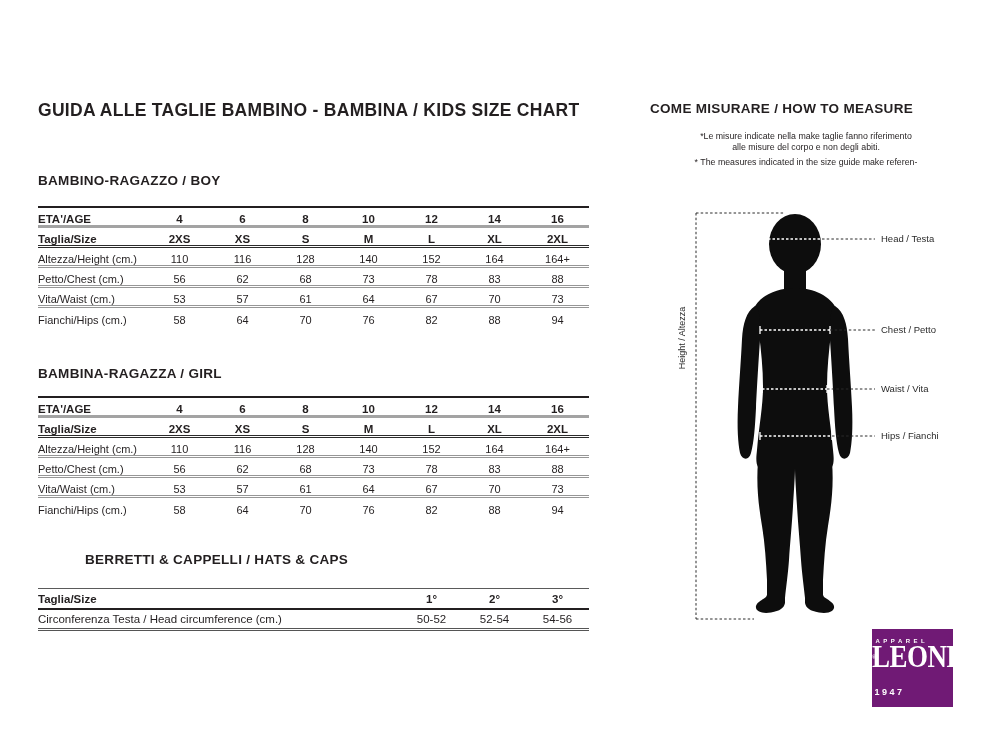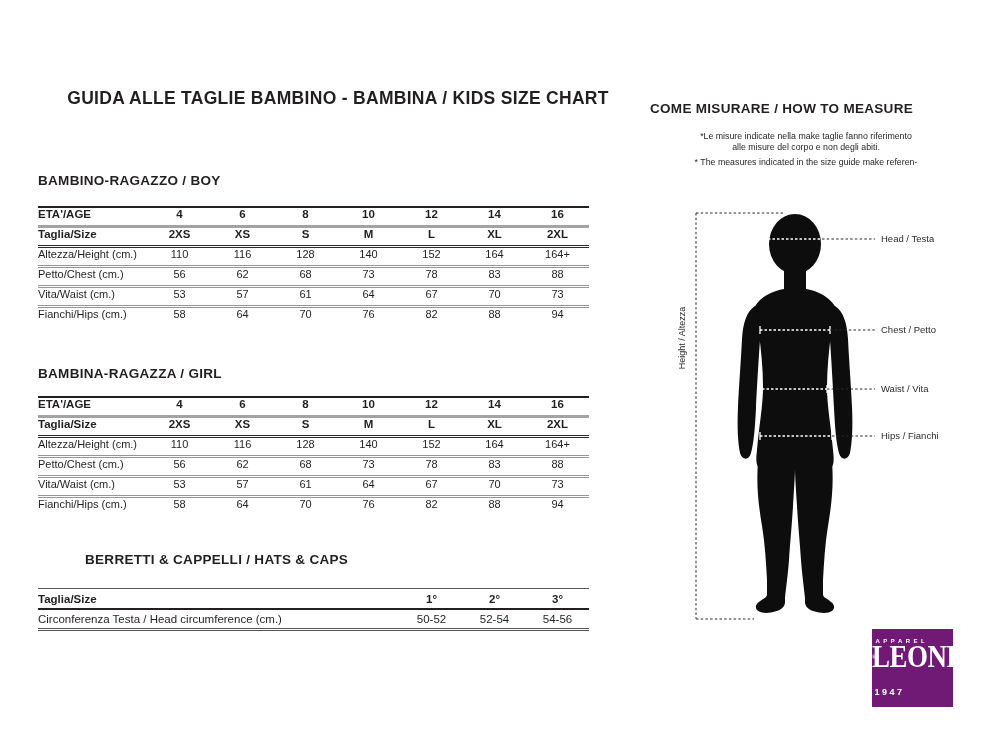--- a/index.html
+++ b/index.html
@@ -2,30 +2,30 @@
 <html><head>
 <meta charset="utf-8">
 <style>
   html,body{margin:0;padding:0;}
   body{
     width:991px;height:729px;background:#ffffff;position:relative;
     font-family:"Liberation Sans",sans-serif;color:#231f20;overflow:hidden;
   }
   .abs{position:absolute;}
   
-  #main-title{left:38px;top:88px;width:600px;font-size:17.5px;font-weight:bold;letter-spacing:.3px;text-align:center;}
+  #main-title{left:38px;top:100px;width:600px;font-size:17.5px;font-weight:bold;letter-spacing:.3px;}
   .section-heading{font-size:13.5px;font-weight:bold;letter-spacing:.3px;}
   #boy-heading{left:38px;top:173px;}
   #girl-heading{left:38px;top:366px;}
   #hats-heading{left:38px;top:552px;padding-left:47px;}
   
   .size-table{width:551px;border-top:2px solid #231f20;}
   #boy-table{left:38px;top:206px;}
   #girl-table{left:38px;top:396px;}
-  .t-row{display:flex;align-items:flex-start;height:17px;}
+  .t-row{display:flex;align-items:flex-end;height:17px;}
   .t-row.r0{border-bottom:3px solid #a3a3a3;}
   .t-row.r1{border-bottom:3px double #2b2b2b;}
   .t-row.r2,.t-row.r3,.t-row.r4{border-bottom:3px double #969696;}
   .t-row.r5{height:18px;}
   .t-label{width:110px;font-size:11px;white-space:nowrap;}
   .t-row.bold .t-label{font-weight:bold;font-size:11.5px;}
   .t-cell{flex:1;text-align:center;font-size:11px;}
   .t-row.bold .t-cell{font-weight:bold;font-size:11.5px;}
   
   #hats-table{left:38px;top:588px;width:551px;border-top:1px solid #5a5a5a;}

